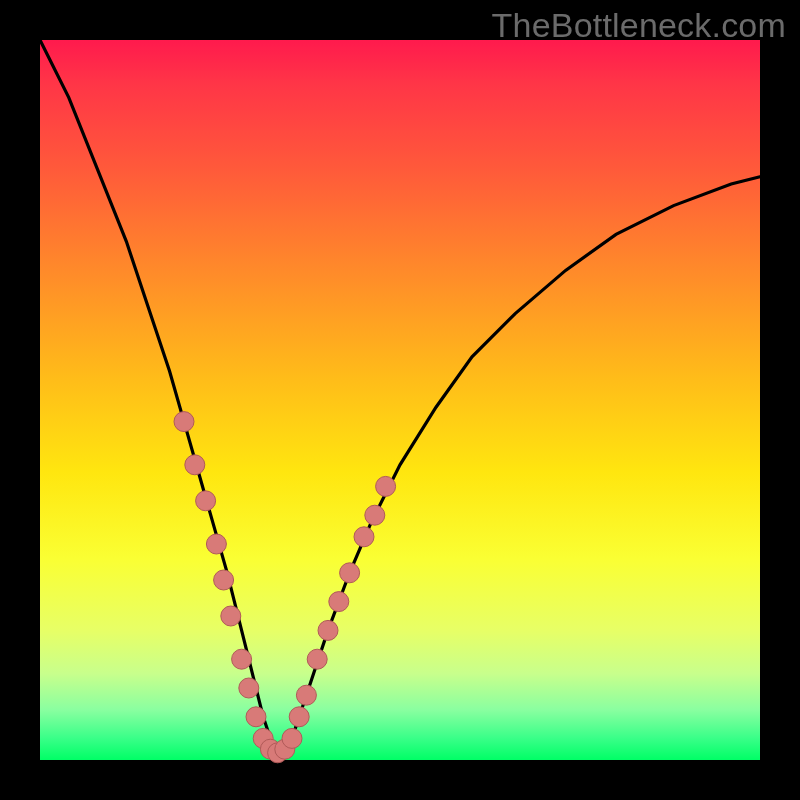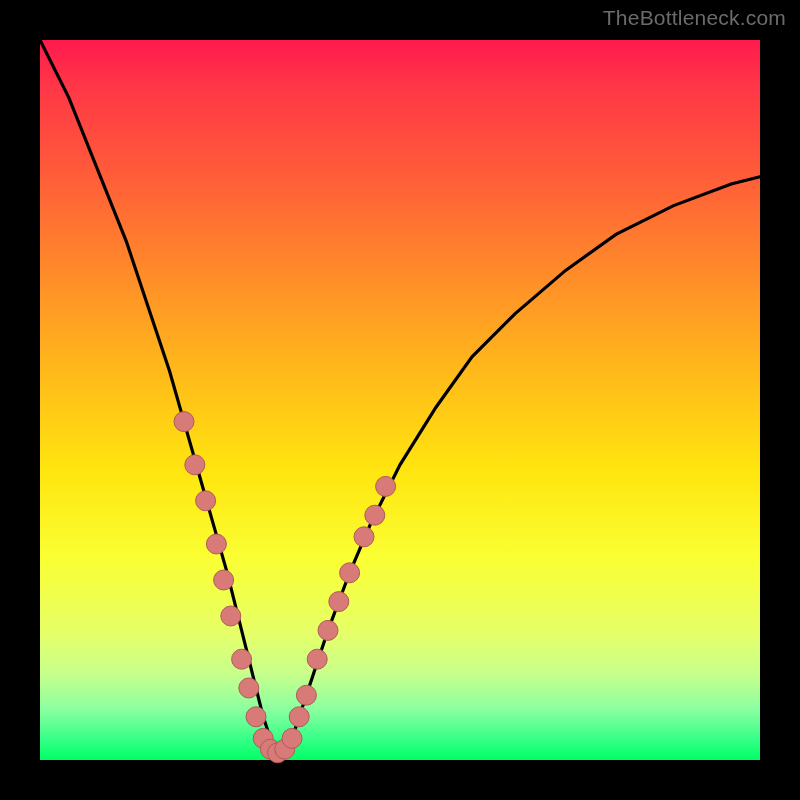--- a/index.html
+++ b/index.html
@@ -36,21 +36,21 @@
       #8affa0 93%,
       #39ff88 97%,
       #00ff66 100%
     );
   }
   .watermark {
     position: absolute;
     top: 6px;
     right: 14px;
     color: #6b6b6b;
-    font-size: 21px;
+    font-size: 34px;
     font-weight: 400;
     letter-spacing: 0.2px;
     user-select: none;
   }
   svg.curve {
     position: absolute;
     left: 0;
     top: 0;
     width: 720px;
     height: 720px;

